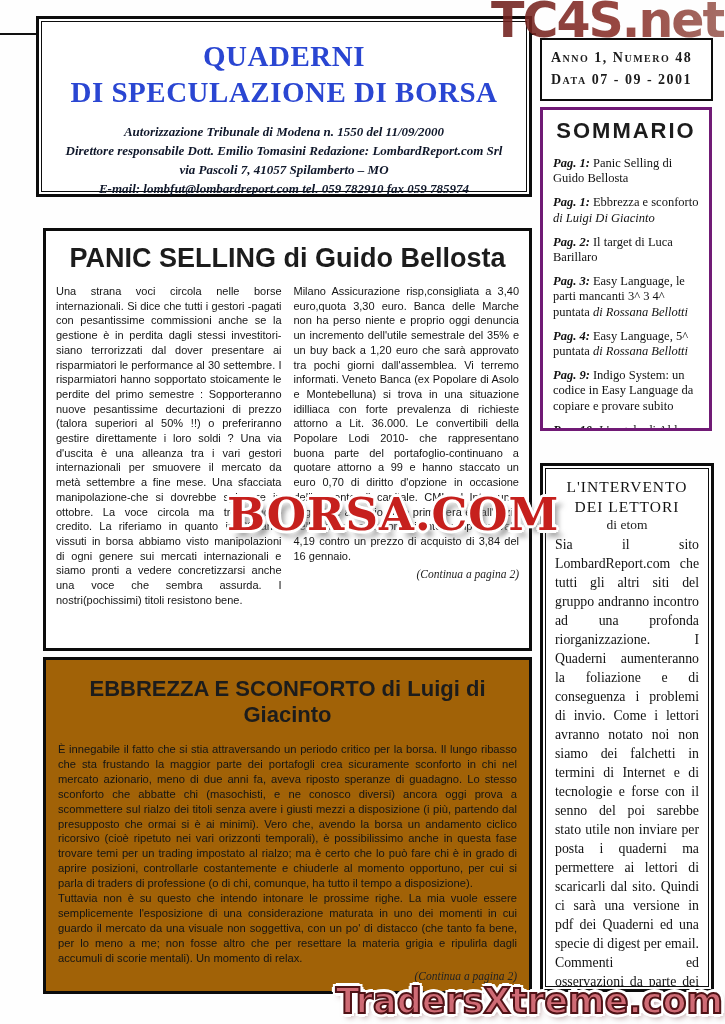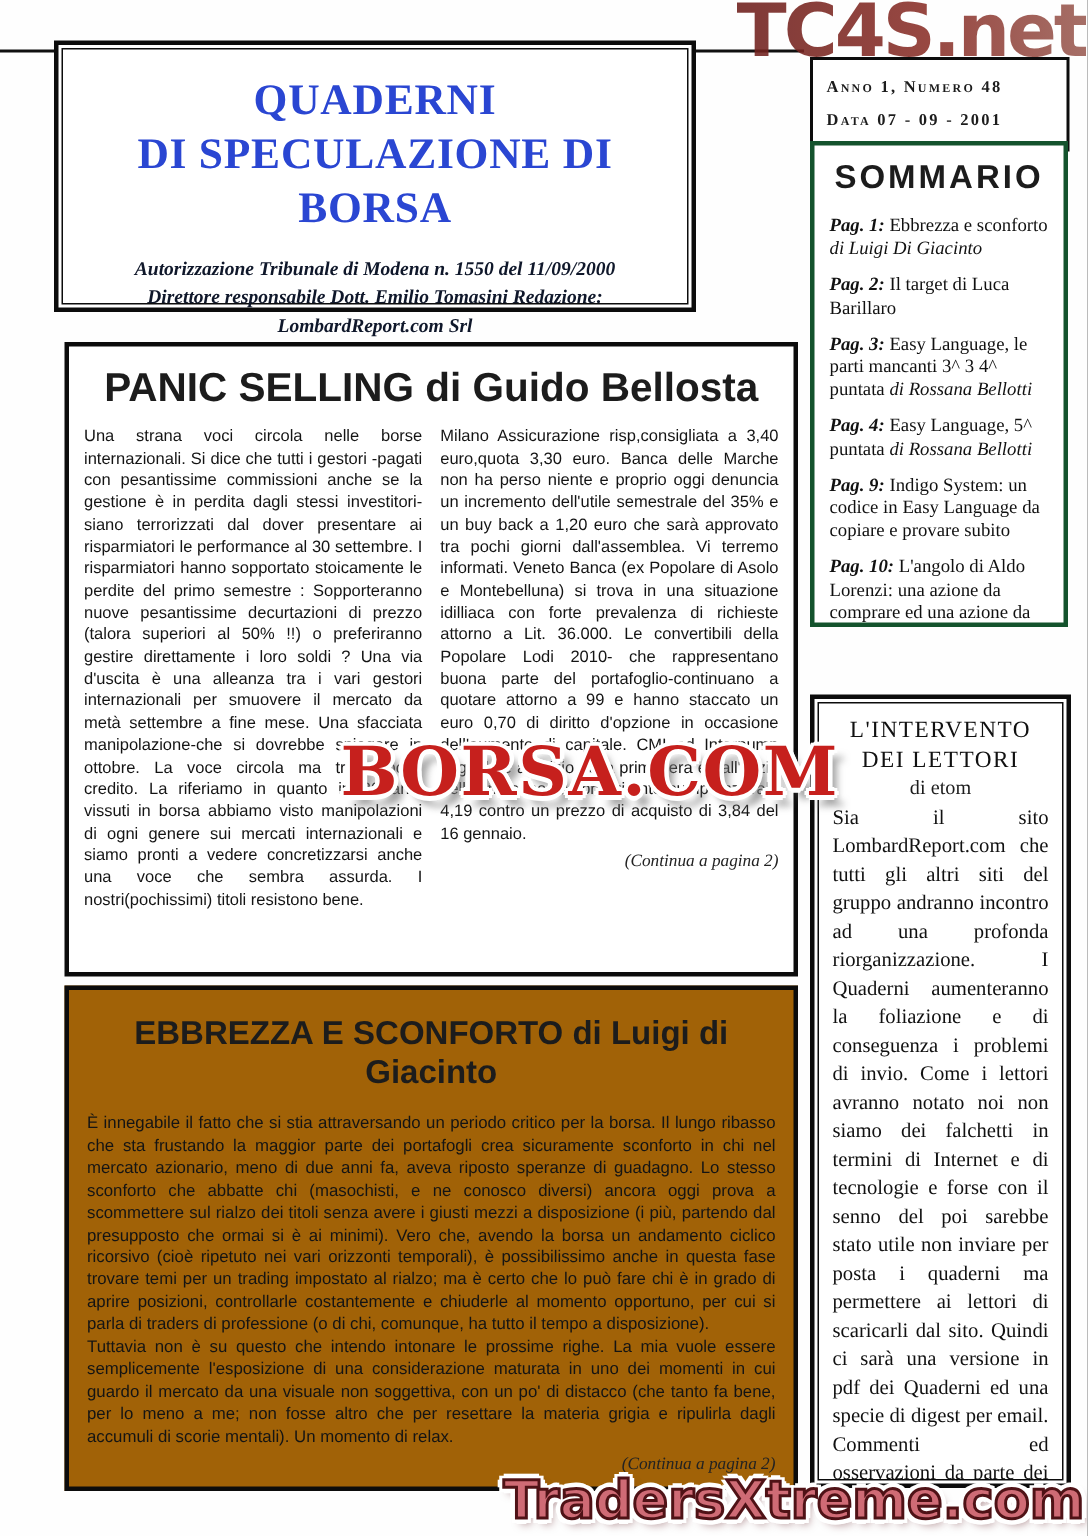--- a/index.html
+++ b/index.html
@@ -6,21 +6,21 @@
   html,body { background:#888; }
   .page {
     position:relative; width:725px; height:1024px; margin:0 auto;
     background:#fefefe; overflow:hidden; color:#1c1c1c;
     font-family:"Liberation Sans", sans-serif;
   }
   .topline { position:absolute; left:0; top:33px; width:536px; height:2px; background:#111; }
 
   
   .masthead {
-    position:absolute; left:36px; top:27px; width:428px; height:181px;
+    position:absolute; left:36px; top:16px; width:496px; height:181px;
     border:3px solid #0c0c0c; background:#fff;
   }
   .masthead-inner {
     position:absolute; inset:2px; border:1px solid #0c0c0c;
     display:flex; flex-direction:column; align-items:center; justify-content:flex-start;
     padding-top:16px;
   }
   .mast-title {
     font-family:"Liberation Serif", serif; font-weight:bold;
     color:#2a46d2; font-size:29px; line-height:36px; text-align:center; letter-spacing:.5px;
@@ -28,27 +28,27 @@
   .mast-info {
     margin-top:12px; font-family:"Liberation Serif", serif; font-weight:bold; font-style:italic;
     font-size:13px; line-height:19px; text-align:center; color:#0f172a;
   }
 
   
   .issuebox {
     position:absolute; left:540px; top:38px; width:173px; height:63px;
     border:2px solid #0c0c0c; background:#fff; padding:7px 9px;
     font-family:"Liberation Serif", serif; font-weight:bold; font-variant:small-caps;
-    font-size:11px; letter-spacing:1.5px; line-height:22px; white-space:nowrap;
+    font-size:14px; letter-spacing:1.5px; line-height:22px; white-space:nowrap;
   }
 
   
   .sommario {
-    position:absolute; left:540px; top:94px; width:172px; height:324px;
-    border:3px solid #14532d; background:#fff; padding:8px 10px; overflow:hidden;
+    position:absolute; left:540px; top:107px; width:172px; height:324px;
+    border:3px solid #701a75; background:#fff; padding:8px 10px; overflow:hidden;
   }
   .sommario-title {
     text-align:center; font-weight:bold; font-size:22px; letter-spacing:2px;
     margin-bottom:12px; font-family:"Liberation Sans", sans-serif;
   }
   .som-item {
     font-family:"Liberation Serif", serif; font-size:12.5px; line-height:15.2px;
     margin-bottom:9px; color:#111;
   }
   .som-item .pag { font-weight:bold; font-style:italic; }
@@ -143,20 +143,21 @@
     </div>
   </div>
 
   <div class="issuebox">
     <div>Anno 1, Numero 48</div>
     <div>Data 07 - 09 - 2001</div>
   </div>
 
   <div class="sommario">
     <div class="sommario-title">SOMMARIO</div>
+    <div class="som-item"><span class="pag">Pag. 1:</span><span> Panic Selling di Guido Bellosta</span><span class="auth"></span></div>
     <div class="som-item"><span class="pag">Pag. 1:</span><span> Ebbrezza e sconforto </span><span class="auth">di Luigi Di Giacinto</span></div>
     <div class="som-item"><span class="pag">Pag. 2:</span><span> Il target di Luca Barillaro</span><span class="auth"></span></div>
     <div class="som-item"><span class="pag">Pag. 3:</span><span> Easy Language, le parti mancanti 3^ 3 4^ puntata </span><span class="auth">di Rossana Bellotti</span></div>
     <div class="som-item"><span class="pag">Pag. 4:</span><span> Easy Language, 5^ puntata </span><span class="auth">di Rossana Bellotti</span></div>
     <div class="som-item"><span class="pag">Pag. 9:</span><span> Indigo System: un codice in Easy Language da copiare e provare subito</span><span class="auth"></span></div>
     <div class="som-item"><span class="pag">Pag. 10:</span><span> L'angolo di Aldo Lorenzi: una azione da comprare ed una azione da vendere</span><span class="auth"></span></div>
   </div>
 
   <div class="article1">
     <div class="art1-title">PANIC SELLING di Guido Bellosta</div>

